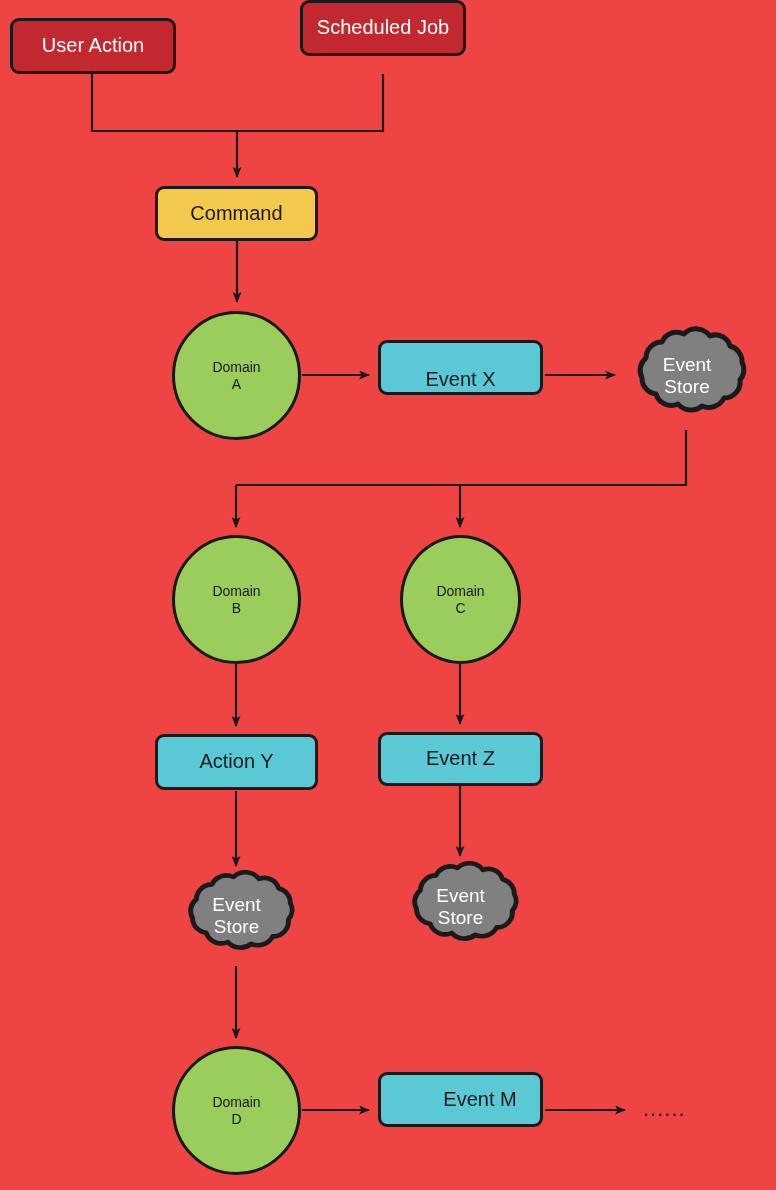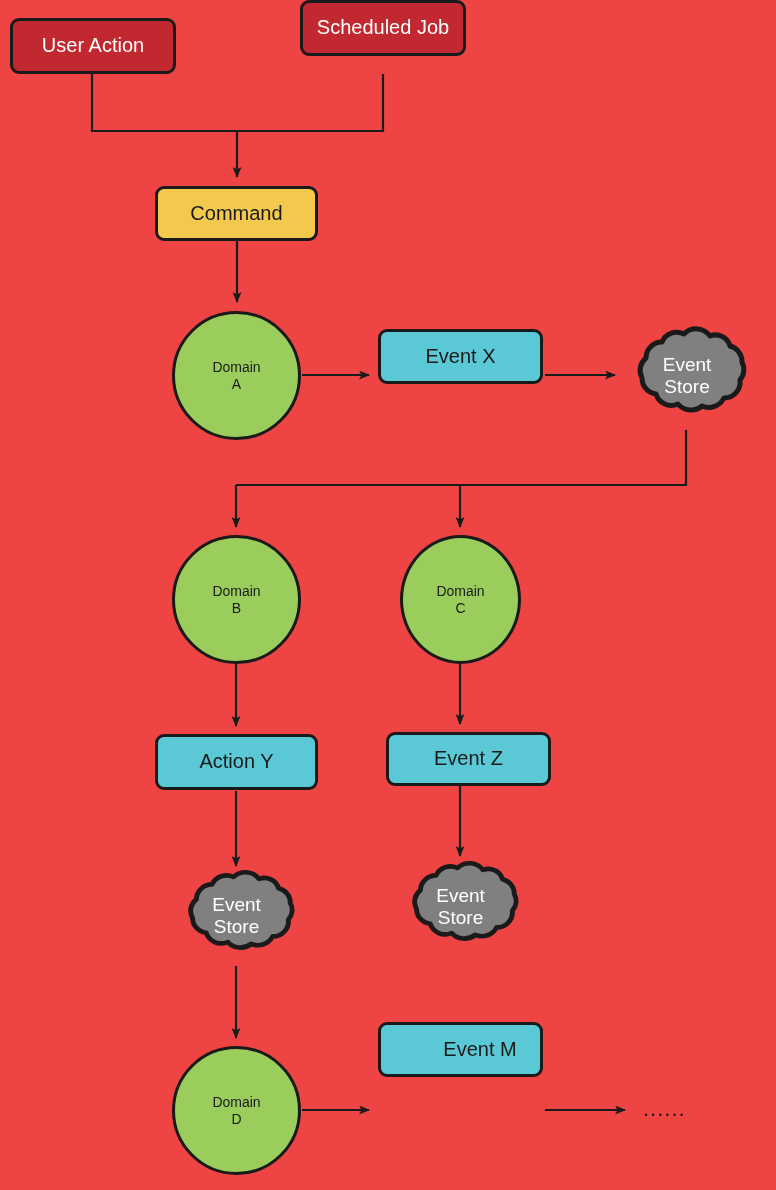--- a/index.html
+++ b/index.html
@@ -137,21 +137,21 @@
 
   <div class="node node-rect node-command" style="left:155px; top:186px; width:163px; height:55px;">
     <span>Command</span>
   </div>
 
   <div class="node node-domain" style="left:172px; top:311px; width:129px; height:129px; flex-direction:column;">
     <span>Domain</span>
     <span>A</span>
   </div>
 
-  <div class="node node-rect node-event" style="left:378px; top:329px; width:165px; height:55px;">
+  <div class="node node-rect node-event" style="left:378px; top:340px; width:165px; height:55px;align-items:flex-end;">
     <span>Event X</span>
   </div>
 
   <div class="node node-cloud" style="left:622px; top:320px; width:130px; height:112px; flex-direction:column;">
     <svg class="cloud-shape" viewBox="0 0 130 112" preserveAspectRatio="none" xmlns="http://www.w3.org/2000/svg">
       <path d="M40,22 a16,16 0 0 1 22,-8 a17,17 0 0 1 26,2 a15,15 0 0 1 20,10
                a16,16 0 0 1 12,16 a16,16 0 0 1 -2,18 a16,16 0 0 1 -16,18
                a17,17 0 0 1 -22,8 a17,17 0 0 1 -24,-2 a16,16 0 0 1 -22,-10
                a16,16 0 0 1 -14,-16 a16,16 0 0 1 4,-20 a16,16 0 0 1 16,-16 Z" fill="#808080" stroke="#1a1a1a" stroke-width="5" stroke-linejoin="round"></path>
     </svg>
@@ -166,21 +166,21 @@
 
   <div class="node node-domain" style="left:400px; top:535px; width:121px; height:129px; flex-direction:column;">
     <span>Domain</span>
     <span>C</span>
   </div>
 
   <div class="node node-rect node-event" style="left:155px; top:734px; width:163px; height:56px;">
     <span>Action Y</span>
   </div>
 
-  <div class="node node-rect node-event" style="left:386px; top:732px; width:165px; height:54px;">
+  <div class="node node-rect node-event" style="left:378px; top:732px; width:165px; height:54px;">
     <span>Event Z</span>
   </div>
 
   <div class="node node-cloud" style="left:173px; top:864px; width:127px; height:104px; flex-direction:column;">
     <svg class="cloud-shape" viewBox="0 0 130 112" preserveAspectRatio="none" xmlns="http://www.w3.org/2000/svg">
       <path d="M40,22 a16,16 0 0 1 22,-8 a17,17 0 0 1 26,2 a15,15 0 0 1 20,10
                a16,16 0 0 1 12,16 a16,16 0 0 1 -2,18 a16,16 0 0 1 -16,18
                a17,17 0 0 1 -22,8 a17,17 0 0 1 -24,-2 a16,16 0 0 1 -22,-10
                a16,16 0 0 1 -14,-16 a16,16 0 0 1 4,-20 a16,16 0 0 1 16,-16 Z" fill="#808080" stroke="#1a1a1a" stroke-width="5" stroke-linejoin="round"></path>
     </svg>
@@ -197,19 +197,19 @@
     </svg>
     <span class="cloud-label">Event</span>
     <span class="cloud-label">Store</span>
   </div>
 
   <div class="node node-domain" style="left:172px; top:1046px; width:129px; height:129px; flex-direction:column;">
     <span>Domain</span>
     <span>D</span>
   </div>
 
-  <div class="node node-rect node-event" style="left:378px; top:1022px; width:165px; height:55px;padding-left:39px;">
+  <div class="node node-rect node-event" style="left:378px; top:1072px; width:165px; height:55px;padding-left:39px;">
     <span>Event M</span>
   </div>
 
   <div class="ellipsis-node" style="left:643px; top:1096px;">......</div>
 
 </div>
 
 </body></html>

